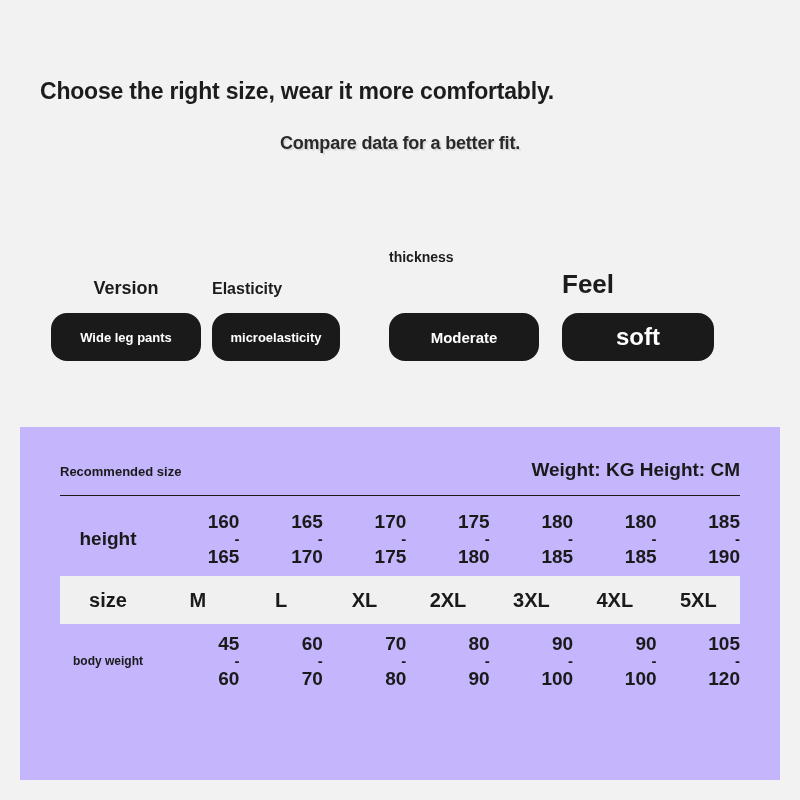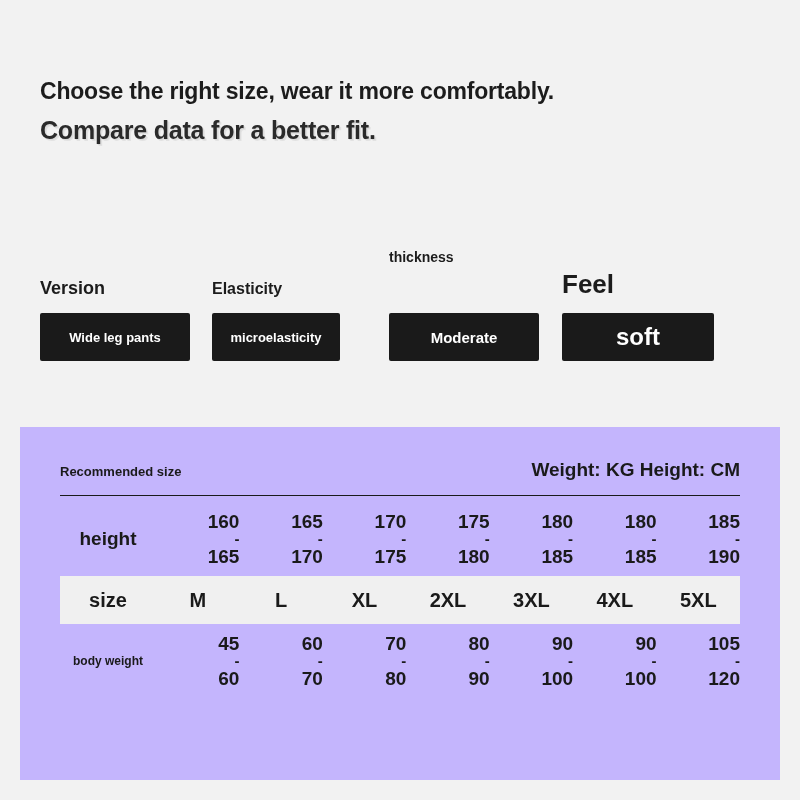--- a/index.html
+++ b/index.html
@@ -31,64 +31,65 @@
   }
   .headline-1 {
     font-size: 23px;
     font-weight: bold;
     letter-spacing: -0.2px;
     line-height: 1.2;
     color: #1c1c1c;
     white-space: nowrap;
   }
   .headline-2 {
-    margin-top: 9px;
-    font-size: 25px;
+    margin-top: 27px;
+    font-size: 18px;
     font-weight: bold;
     letter-spacing: -0.2px;
     line-height: 1.2;
     color: #2a2a2a;
     text-shadow: 1px 1px 0 #d9d9d9, 2px 2px 0 #e2e2e2;
     white-space: nowrap;
+    text-align: center;
   }
 
   
   .attrs {
     position: absolute;
     left: 40px;
     top: 250px;
     width: 720px;
     display: flex;
     align-items: flex-end;
   }
   .attr {
     display: flex;
     flex-direction: column;
     align-items: flex-start;
   }
-  .attr-1 { width: 172px; }
+  .attr-1 { width: 172px; align-items: center; }
   .attr-2 { width: 177px; }
   .attr-3 { width: 173px; gap: 33px; }
   .attr-4 { width: 160px; justify-content: space-between; }
 
   .attr-label {
     color: #1c1c1c;
     line-height: 1;
     margin-bottom: 16px;
     white-space: nowrap;
   }
   .attr-1 .attr-label { font-size: 18px; font-weight: bold; }
   .attr-2 .attr-label { font-size: 16px; font-weight: bold; }
   .attr-3 .attr-label { font-size: 14px; font-weight: bold; }
   .attr-4 .attr-label { font-size: 26px; font-weight: bold; }
 
   .attr-chip {
     background: #1a1a1a;
     color: #ffffff;
-    border-radius: 2px;
+    border-radius: 16px;
     height: 48px;
     display: flex;
     align-items: center;
     justify-content: center;
     padding: 0 16px;
     box-sizing: border-box;
     white-space: nowrap;
   }
   .attr-1 .attr-chip { width: 150px; font-size: 13px; font-weight: bold; }
   .attr-2 .attr-chip { width: 128px; font-size: 13px; font-weight: bold; }

